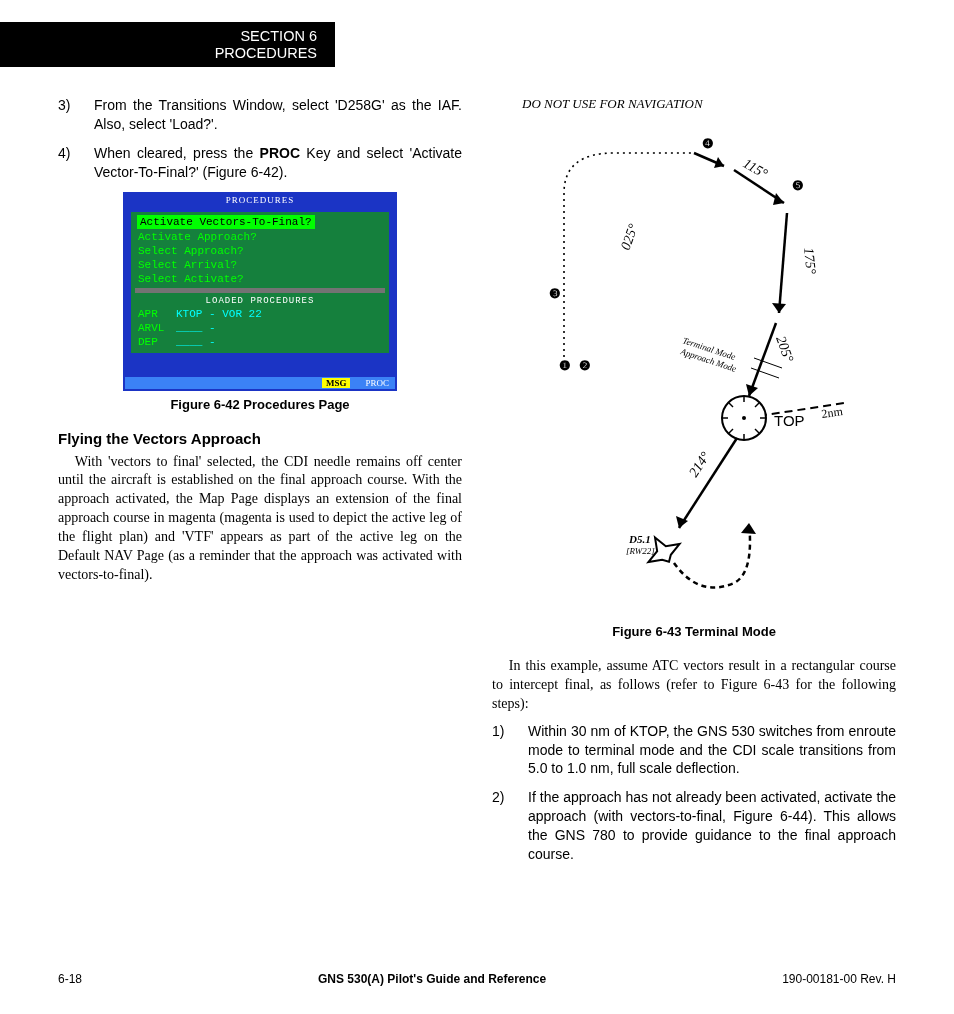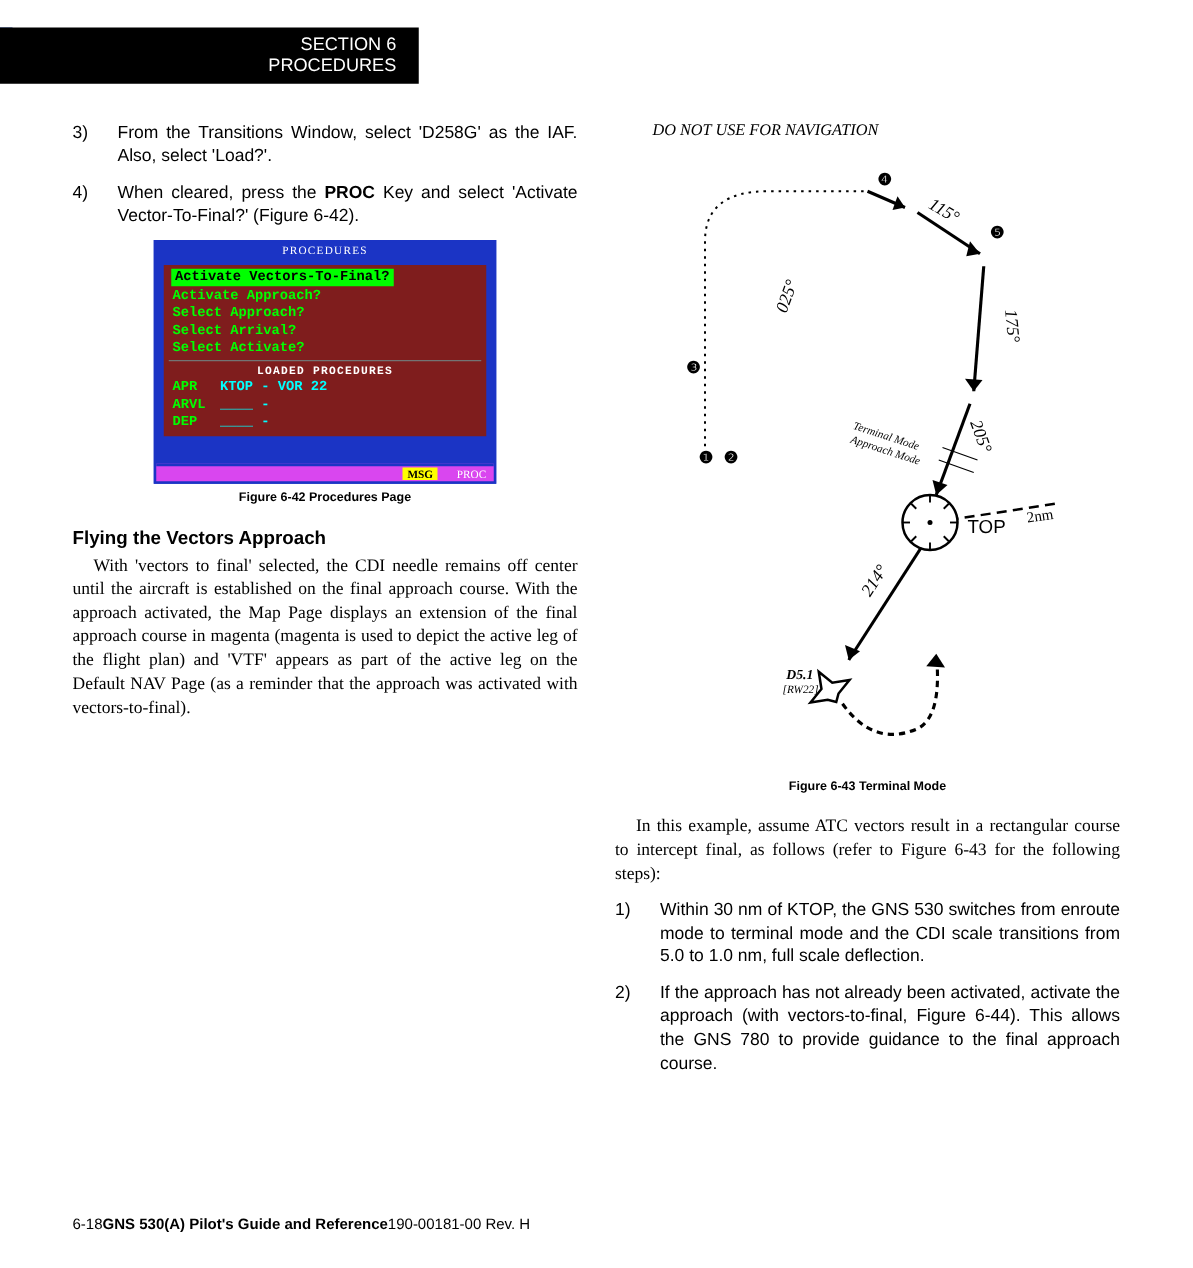--- a/index.html
+++ b/index.html
@@ -65,63 +65,63 @@
     text-align: justify;
   }
   .bold { font-weight: bold; }
   .fig642 {
     margin: 10px auto 4px;
     width: 270px;
     border: 2px solid #1b34c5;
     background: #1b34c5;
   }
   .fig642 .inner {
-    background: #7f1d1d;
+    background: #15803d;
     margin: 6px;
     padding: 2px 4px 4px 4px;
     font-family: 'Courier New', monospace;
     font-size: 11px;
-    font-weight: bold;
+    font-weight: normal;
   }
   .fig642 .section-label {
     text-align: center;
     color: #fff;
     font-size: 9px;
     letter-spacing: 1px;
     padding: 1px 0;
   }
   .fig642 .menuitem {
     color: #0f0;
     padding: 1px 3px;
   }
   .fig642 .menuitem.hl {
     background: #0f0;
     color: #000;
     display: inline-block;
     margin: 1px 2px;
   }
   .fig642 .loaded {
-    border-top: 1px solid #737373;
+    border-top: 5px solid #737373;
     margin-top: 2px;
     padding-top: 2px;
   }
   .fig642 .row { display:flex; gap:8px; color:#0f0; padding:1px 3px;}
   .fig642 .row .lbl { color:#0f0; width:30px; }
   .fig642 .row .cyan { color:#0ff; }
   .fig642 .bar {
-    background:#d946ef; color:#fff; font-size:9px; text-align:right; padding:1px 6px;
+    background:#3b82f6; color:#fff; font-size:9px; text-align:right; padding:1px 6px;
     border-top:2px solid #1b34c5;
     display:flex; justify-content:flex-end; gap:15px;margin-top:22px;
   }
   .fig642 .bar .msg { background:#ff0; color:#000; padding:0 4px; font-weight:bold; }
   .fig-caption {
     text-align: center;
     font-family: Arial, Helvetica, sans-serif;
     font-weight: bold;
-    font-size: 10px;
+    font-size: 13px;
     margin: 6px 0 18px;
   }
   h3.sub {
     font-family: Arial, Helvetica, sans-serif;
     font-weight: bold;
     font-size: 15px;
     margin: 14px 0 6px;
   }
   p.body {
     font-size: 14px;
@@ -147,20 +147,21 @@
     font-family: Arial, sans-serif;
     font-weight: bold;
     font-size: 13px;
   }
   .footer {
     position: absolute;
     bottom: 24px;
     left: 58px;
     right: 58px;
     display: flex;
+    justify-content: space-between;
     font-family: Arial, Helvetica, sans-serif;
     font-size: 12px;
   }
   .footer .mid { font-weight: bold; }
 </style>
 </head>
 <body>
 
 <div class="page">
   <div class="blue-bar"></div>

